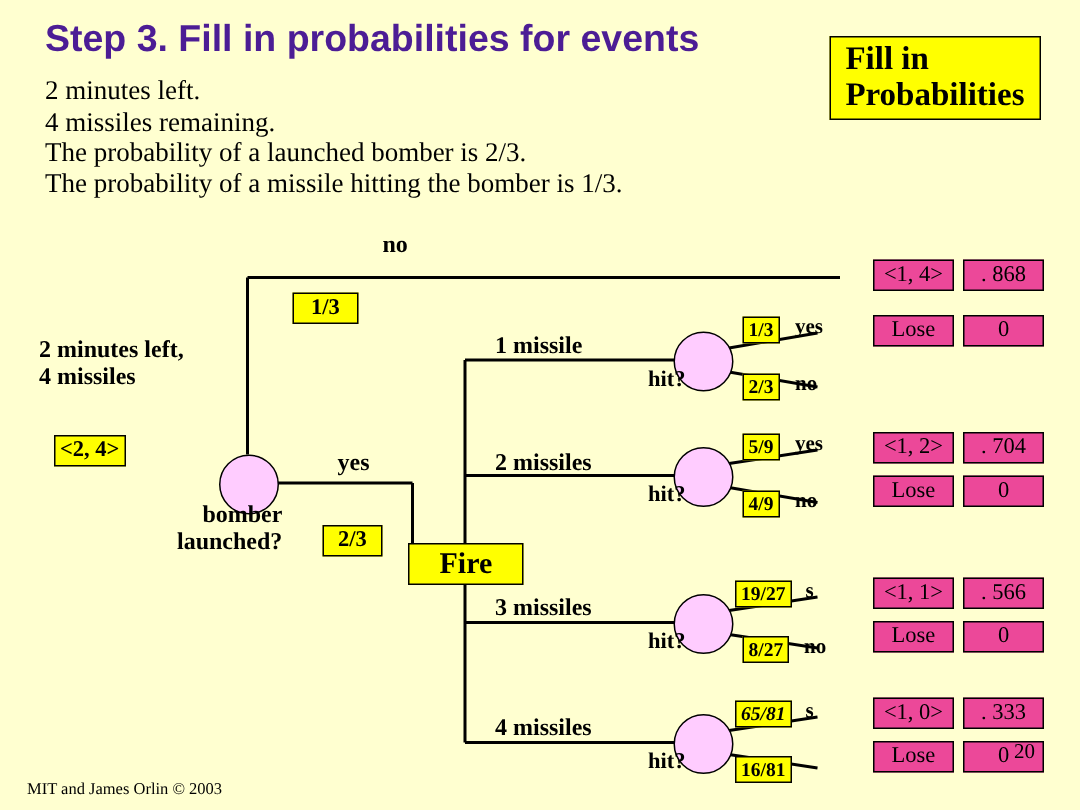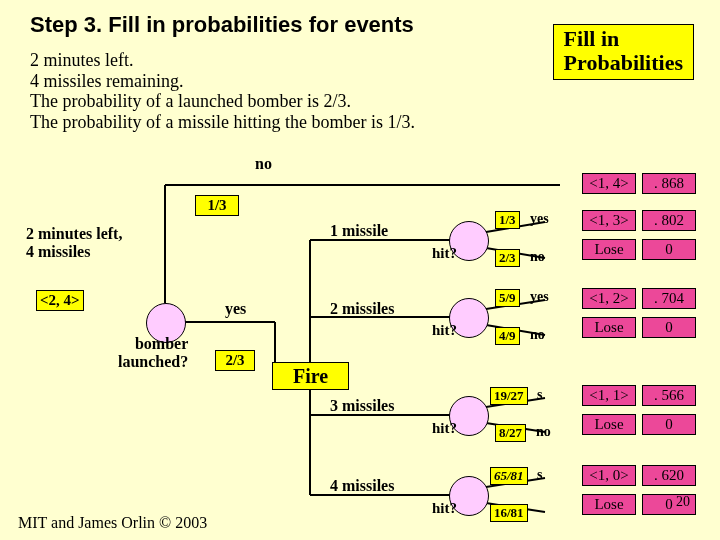--- a/index.html
+++ b/index.html
@@ -10,23 +10,23 @@
     font-family: "Times New Roman", serif;
     background: #ffffd0;
     position: relative;
     overflow: hidden;
   }
   .title {
     position: absolute;
     top: 12px;
     left: 30px;
     font-family: Arial, sans-serif;
-    font-size: 22px;
-    font-weight: bold;
-    color: #000000;
+    font-size: 25px;
+    font-weight: bold;
+    color: #4c1d95;
   }
   .badge {
     position: absolute;
     top: 24px;
     right: 26px;
     background: #ffff00;
     border: 1px solid #000;
     padding: 2px 10px 4px 10px;
     font-size: 22px;
     font-weight: bold;
@@ -36,21 +36,21 @@
     position: absolute;
     top: 50px;
     left: 30px;
     font-size: 18px;
     line-height: 1.15;
   }
   .footer {
     position: absolute;
     bottom: 8px;
     left: 18px;
-    font-size: 16px;
+    font-size: 11px;
   }
   .slidenum {
     position: absolute;
     bottom: 30px;
     right: 30px;
     font-size: 14px;
   }
   .box {
     position: absolute;
     background: #ffff00;
@@ -195,24 +195,20 @@
 
 <div class="rightcol" style="top:173px;">
   <div class="rowpair">
     <div class="b">&lt;1, 4&gt;</div>
     <div class="b">. 868</div>
   </div>
 </div>
 
 <div class="rightcol" style="top:210px;">
   <div class="rowpair">
-    <div class="b">&lt;1, 3&gt;</div>
-    <div class="b">. 802</div>
-  </div>
-  <div class="rowpair">
     <div class="b">Lose</div>
     <div class="b">0</div>
   </div>
 </div>
 
 <div class="rightcol" style="top:288px;">
   <div class="rowpair">
     <div class="b">&lt;1, 2&gt;</div>
     <div class="b">. 704</div>
   </div>
@@ -229,21 +225,21 @@
   </div>
   <div class="rowpair">
     <div class="b">Lose</div>
     <div class="b">0</div>
   </div>
 </div>
 
 <div class="rightcol" style="top:465px;">
   <div class="rowpair">
     <div class="b">&lt;1, 0&gt;</div>
-    <div class="b">. 620</div>
+    <div class="b">. 333</div>
   </div>
   <div class="rowpair" style="margin-bottom:0;">
     <div class="b">Lose</div>
     <div class="b">0</div>
   </div>
 </div>
 
 <div class="footer">MIT and James Orlin © 2003</div>
 <div class="slidenum">20</div>
 

